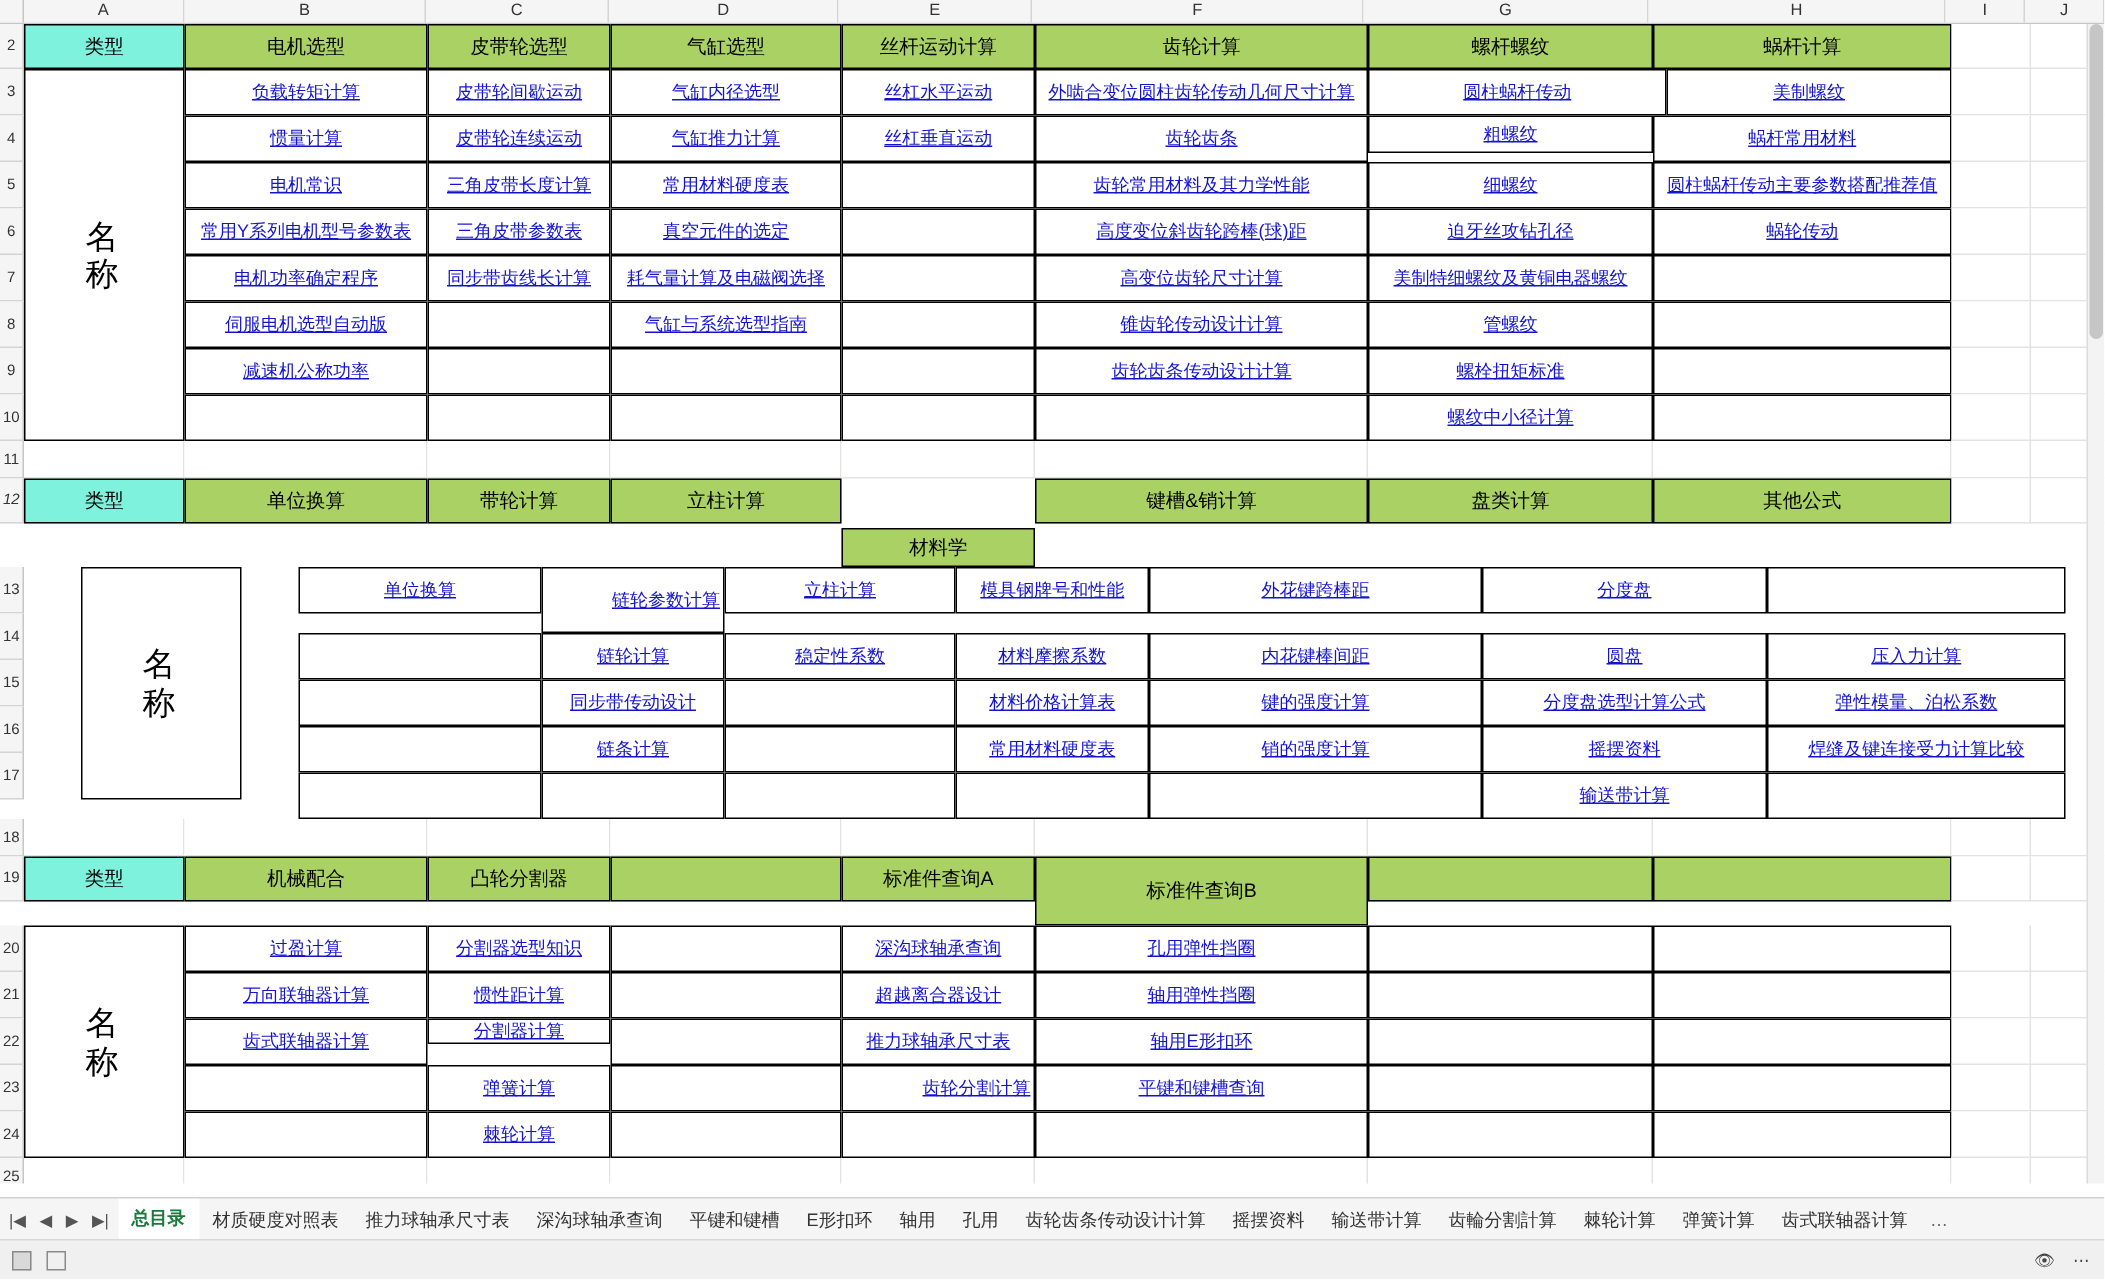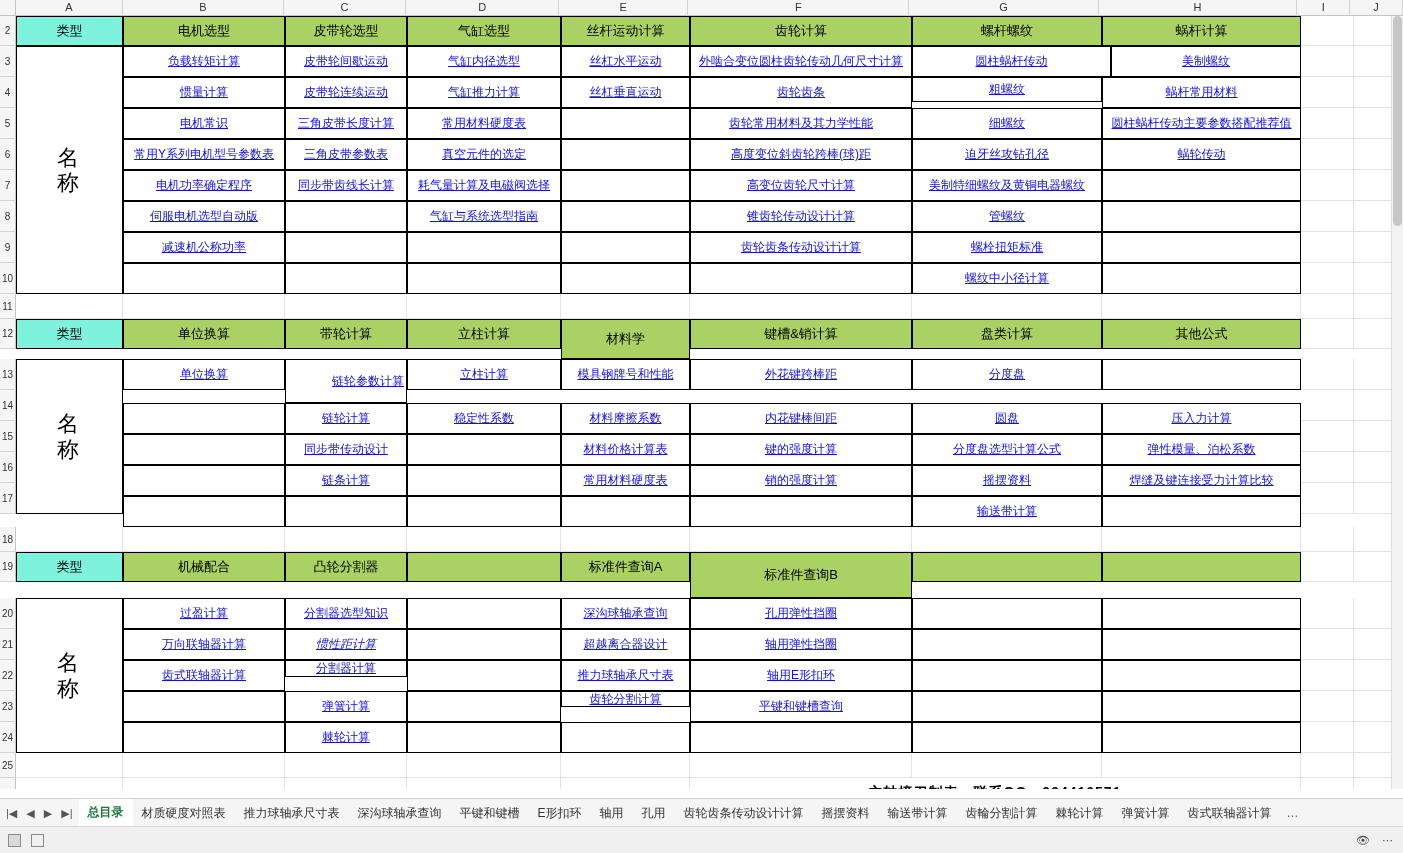--- a/index.html
+++ b/index.html
@@ -469,49 +469,49 @@
           <div class="cell" style="width: 122px; min-width: 122px; height: 25px;"></div>
           <div class="cell" style="width: 154px; min-width: 154px; height: 25px;"></div>
           <div class="cell" style="width: 129px; min-width: 129px; height: 25px;"></div>
           <div class="cell" style="width: 222px; min-width: 222px; height: 25px;"></div>
           <div class="cell" style="width: 190px; min-width: 190px; height: 25px;"></div>
           <div class="cell" style="width: 199px; min-width: 199px; height: 25px;"></div>
           <div class="cell" style="width: 53px; min-width: 53px; height: 25px;"></div>
           <div class="cell" style="width: 53px; min-width: 53px; height: 25px;"></div>
         </div>
         <div class="row">
-          <div class="rowhead" style="height: 30px; line-height: 30px;">12</div>
+          <div class="rowhead" style="height: 30px; line-height: 30px; font-style: italic;">12</div>
           <div class="cell hdr-cyan bordered" style="width: 107px; min-width: 107px; height: 30px;">
             <span class="plain">类型</span>
           </div>
           <div class="cell hdr-green bordered" style="width: 162px; min-width: 162px; height: 30px;">
             <span class="plain">单位换算</span>
           </div>
           <div class="cell hdr-green bordered" style="width: 122px; min-width: 122px; height: 30px;">
             <span class="plain">带轮计算</span>
           </div>
           <div class="cell hdr-green bordered" style="width: 154px; min-width: 154px; height: 30px;">
             <span class="plain">立柱计算</span>
           </div>
-          <div class="cell hdr-green bordered" style="width: 129px; min-width: 129px; height: 40px;">
+          <div class="cell hdr-green bordered" style="width: 129px; min-width: 129px; height: 26px; margin-top: 33px;">
             <span class="plain">材料学</span>
           </div>
           <div class="cell hdr-green bordered" style="width: 222px; min-width: 222px; height: 30px;">
             <span class="plain">键槽&amp;销计算</span>
           </div>
           <div class="cell hdr-green bordered" style="width: 190px; min-width: 190px; height: 30px;">
             <span class="plain">盘类计算</span>
           </div>
           <div class="cell hdr-green bordered" style="width: 199px; min-width: 199px; height: 30px;">
             <span class="plain">其他公式</span>
           </div>
           <div class="cell" style="width: 53px; min-width: 53px; height: 30px;"></div>
           <div class="cell" style="width: 53px; min-width: 53px; height: 30px;"></div>
         </div>
-        <div style="display: flex;">
+        <div style="display: flex; gap: 38px;">
           <div style="display: flex; flex-direction: column;">
             <div class="rowhead" style="height: 31px; line-height: 31px;">13</div>
             <div class="rowhead" style="height: 31px; line-height: 31px;">14</div>
             <div class="rowhead" style="height: 31px; line-height: 31px;">15</div>
             <div class="rowhead" style="height: 31px; line-height: 31px;">16</div>
             <div class="rowhead" style="height: 31px; line-height: 31px;">17</div>
           </div>
           <div class="cell name-cell bordered" style="width: 107px; min-width: 107px; height: 155px;">
             <span style="white-space: pre-line;">名
 称</span>
@@ -695,21 +695,21 @@
               <div class="cell bordered" style="width: 222px; min-width: 222px; height: 31px;">
                 <span class="link">孔用弹性挡圈</span>
               </div>
               <div class="cell bordered" style="width: 190px; min-width: 190px; height: 31px;"></div>
               <div class="cell bordered" style="width: 199px; min-width: 199px; height: 31px;"></div>
             </div>
             <div class="row">
               <div class="cell bordered" style="width: 162px; min-width: 162px; height: 31px;">
                 <span class="link">万向联轴器计算</span>
               </div>
-              <div class="cell bordered" style="width: 122px; min-width: 122px; height: 31px; font-style: italic;">
+              <div class="cell bordered" style="width: 122px; min-width: 122px; height: 31px;">
                 <span class="link">惯性距计算</span>
               </div>
               <div class="cell bordered" style="width: 154px; min-width: 154px; height: 31px;"></div>
               <div class="cell bordered" style="width: 129px; min-width: 129px; height: 31px;">
                 <span class="link">超越离合器设计</span>
               </div>
               <div class="cell bordered" style="width: 222px; min-width: 222px; height: 31px;">
                 <span class="link">轴用弹性挡圈</span>
               </div>
               <div class="cell bordered" style="width: 190px; min-width: 190px; height: 31px;"></div>
@@ -731,21 +731,21 @@
               </div>
               <div class="cell bordered" style="width: 190px; min-width: 190px; height: 31px;"></div>
               <div class="cell bordered" style="width: 199px; min-width: 199px; height: 31px;"></div>
             </div>
             <div class="row">
               <div class="cell bordered" style="width: 162px; min-width: 162px; height: 31px;"></div>
               <div class="cell bordered" style="width: 122px; min-width: 122px; height: 31px;">
                 <span class="link">弹簧计算</span>
               </div>
               <div class="cell bordered" style="width: 154px; min-width: 154px; height: 31px;"></div>
-              <div class="cell bordered" style="width: 129px; min-width: 129px; height: 16px;">
+              <div class="cell bordered" style="width: 129px; min-width: 129px; height: 31px; justify-content: flex-end;">
                 <span class="link">齿轮分割计算</span>
               </div>
               <div class="cell bordered" style="width: 222px; min-width: 222px; height: 31px;">
                 <span class="link">平键和键槽查询</span>
               </div>
               <div class="cell bordered" style="width: 190px; min-width: 190px; height: 31px;"></div>
               <div class="cell bordered" style="width: 199px; min-width: 199px; height: 31px;"></div>
             </div>
             <div class="row">
               <div class="cell bordered" style="width: 162px; min-width: 162px; height: 31px;"></div>

